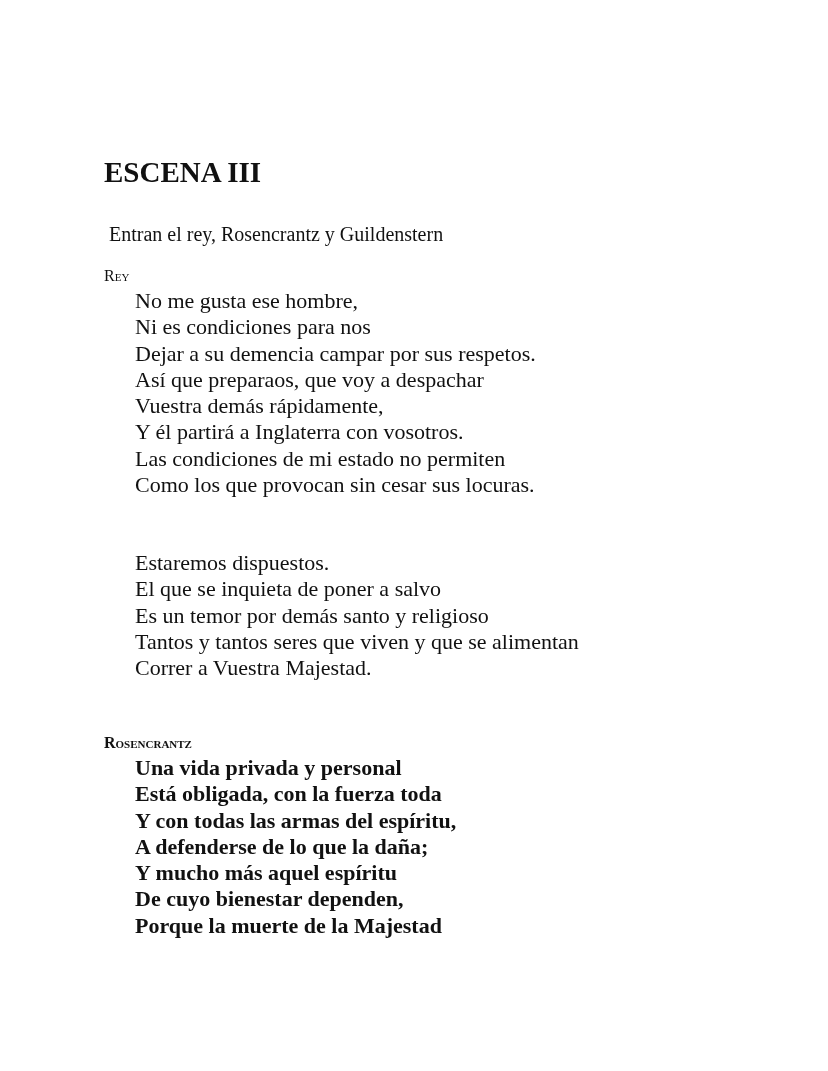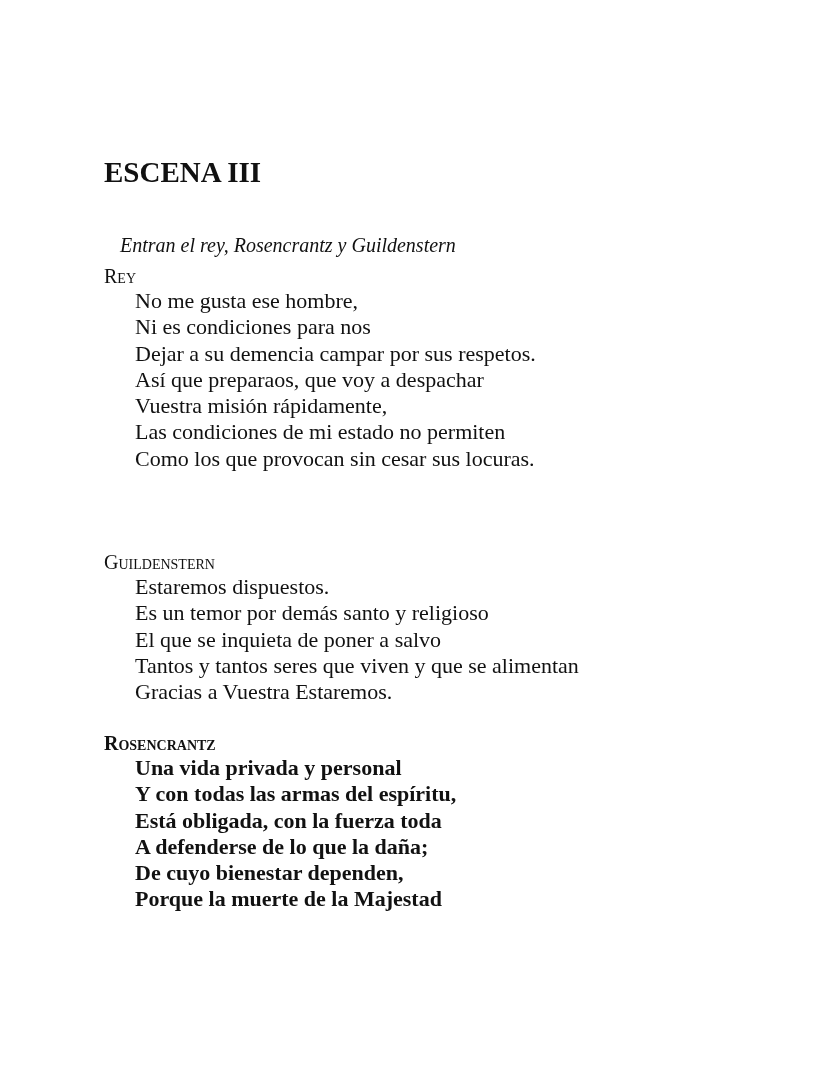--- a/index.html
+++ b/index.html
@@ -8,65 +8,66 @@
       font-family: "Liberation Serif", serif; color: #111111;
     }
     .page { position: absolute; left: 0; top: 0; width: 704px; height: 1071px; padding-left: 25px; }
     .title {
       position: absolute; left: 104px; top: 154px;
       font-size: 29px; font-weight: bold; letter-spacing: 0px; margin: 0;
       line-height: 36px;
     }
     .direction {
       position: absolute; left: 104px; top: 216px;
-      font-size: 20px; font-style: italic; line-height: 26px; margin: 16px;
+      font-size: 20px; line-height: 26px; margin: 5px;
     }
     .speech { position: absolute; left: 104px; }
     .speaker {
-      font-size: 20px; font-variant: small-caps; line-height: 24px; height: 24px;
+      font-size: 16px; font-variant: small-caps; line-height: 24px; height: 24px;
       margin: 0;
     }
     .lines { margin: 0; padding: 0 0 0 31px; list-style: none; }
     .lines li { font-size: 22px; line-height: 26.3px; height: 26.3px; white-space: nowrap; }
   </style>
 </head>
 <body>
 
 <div class="page">
   <h1 class="title">ESCENA III</h1>
   <p class="direction">Entran el rey, Rosencrantz y Guildenstern</p>
 
   <div class="speech" style="top:264px;">
     <p class="speaker">Rey</p>
     <ul class="lines">
       <li>No me gusta ese hombre,</li>
       <li>Ni es condiciones para nos</li>
       <li>Dejar a su demencia campar por sus respetos.</li>
       <li>Así que preparaos, que voy a despachar</li>
-      <li>Vuestra misión rápidamente,</li>
+      <li>Vuestra demás rápidamente,</li>
+      <li>Y él partirá a Inglaterra con vosotros.</li>
       <li>Las condiciones de mi estado no permiten</li>
       <li>Como los que provocan sin cesar sus locuras.</li>
     </ul>
   </div>
 
   <div class="speech" style="top:550px;">
-    <p class="speaker">Guildenstern</p>
     <ul class="lines">
       <li>Estaremos dispuestos.</li>
+      <li>El que se inquieta de poner a salvo</li>
       <li>Es un temor por demás santo y religioso</li>
-      <li>El que se inquieta de poner a salvo</li>
       <li>Tantos y tantos seres que viven y que se alimentan</li>
-      <li>Gracias a Vuestra Estaremos.</li>
+      <li>Correr a Vuestra Majestad.</li>
     </ul>
   </div>
 
   <div class="speech" style="top:731px;font-weight:bold;">
     <p class="speaker">Rosencrantz</p>
     <ul class="lines">
       <li>Una vida privada y personal</li>
+      <li>Está obligada, con la fuerza toda</li>
       <li>Y con todas las armas del espíritu,</li>
-      <li>Está obligada, con la fuerza toda</li>
       <li>A defenderse de lo que la daña;</li>
+      <li>Y mucho más aquel espíritu</li>
       <li>De cuyo bienestar dependen,</li>
       <li>Porque la muerte de la Majestad</li>
     </ul>
   </div>
 </div>
 
 </body></html>

